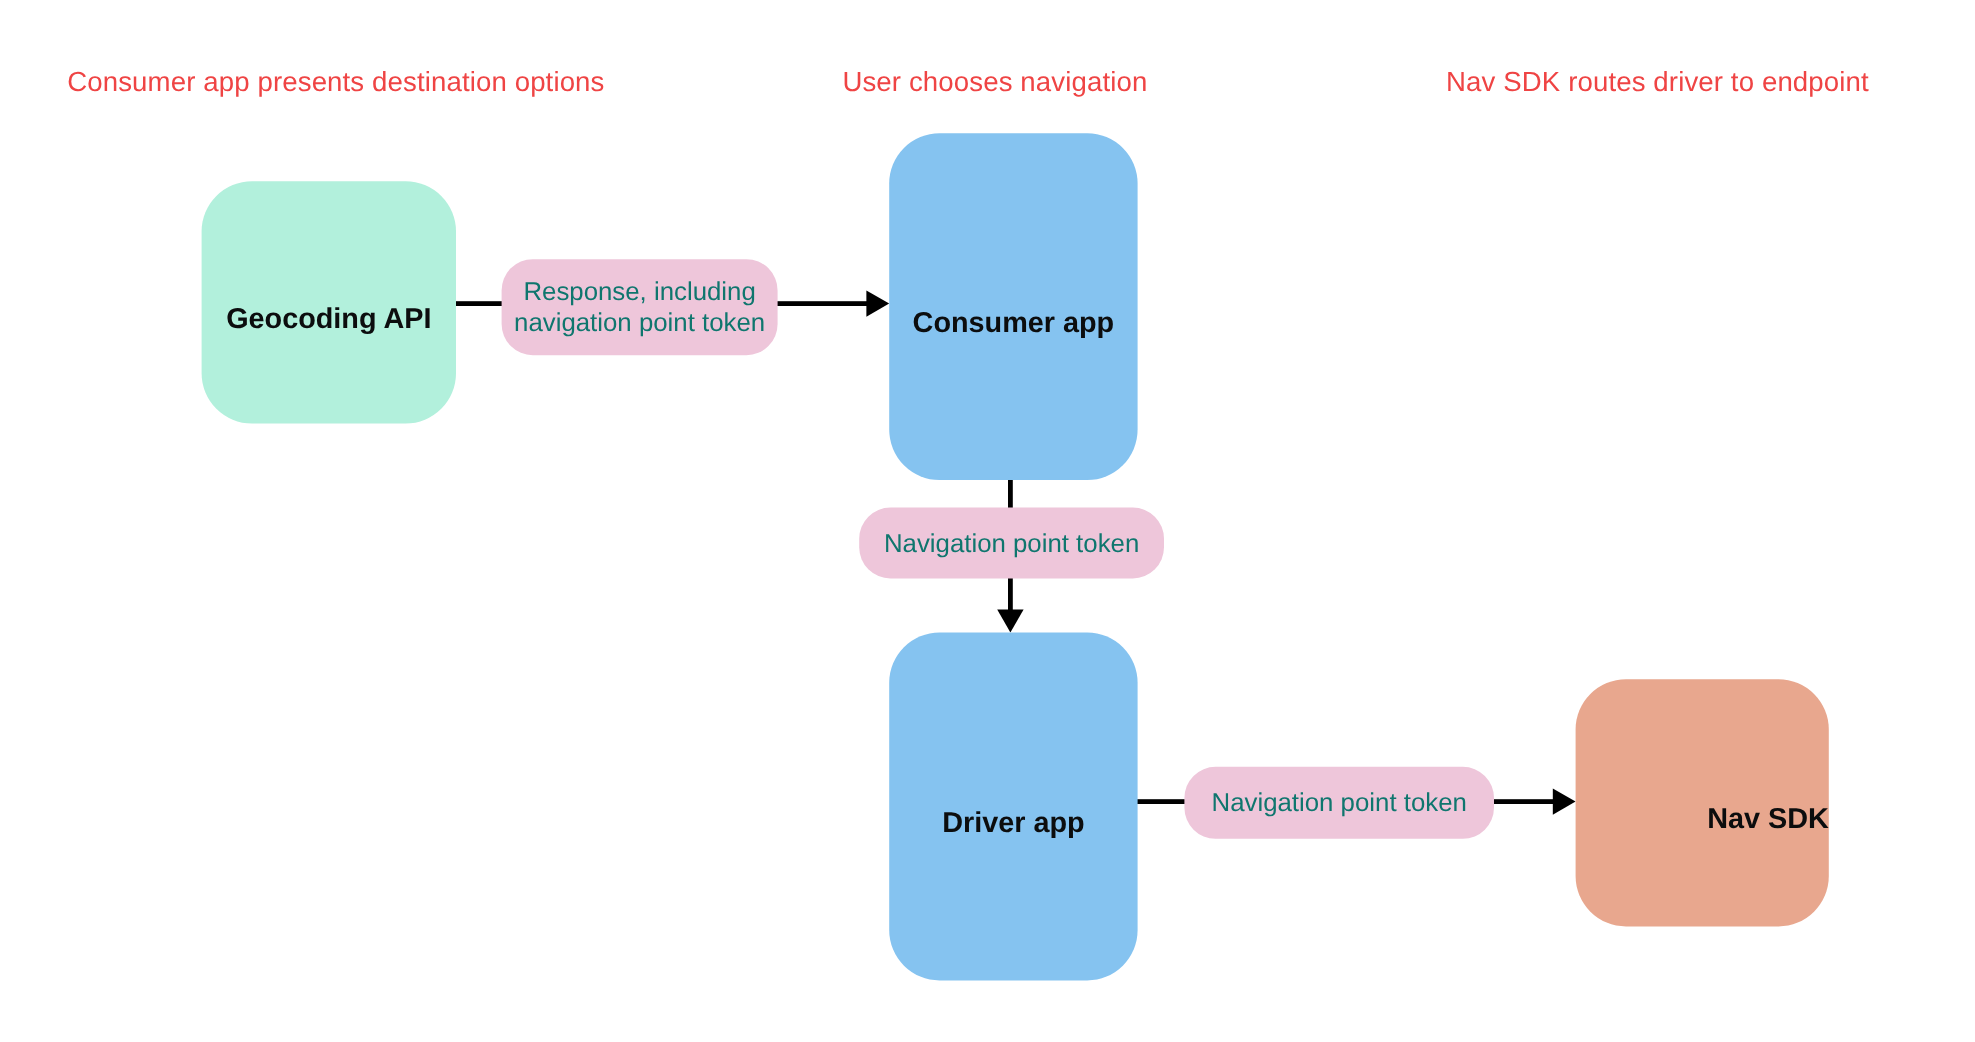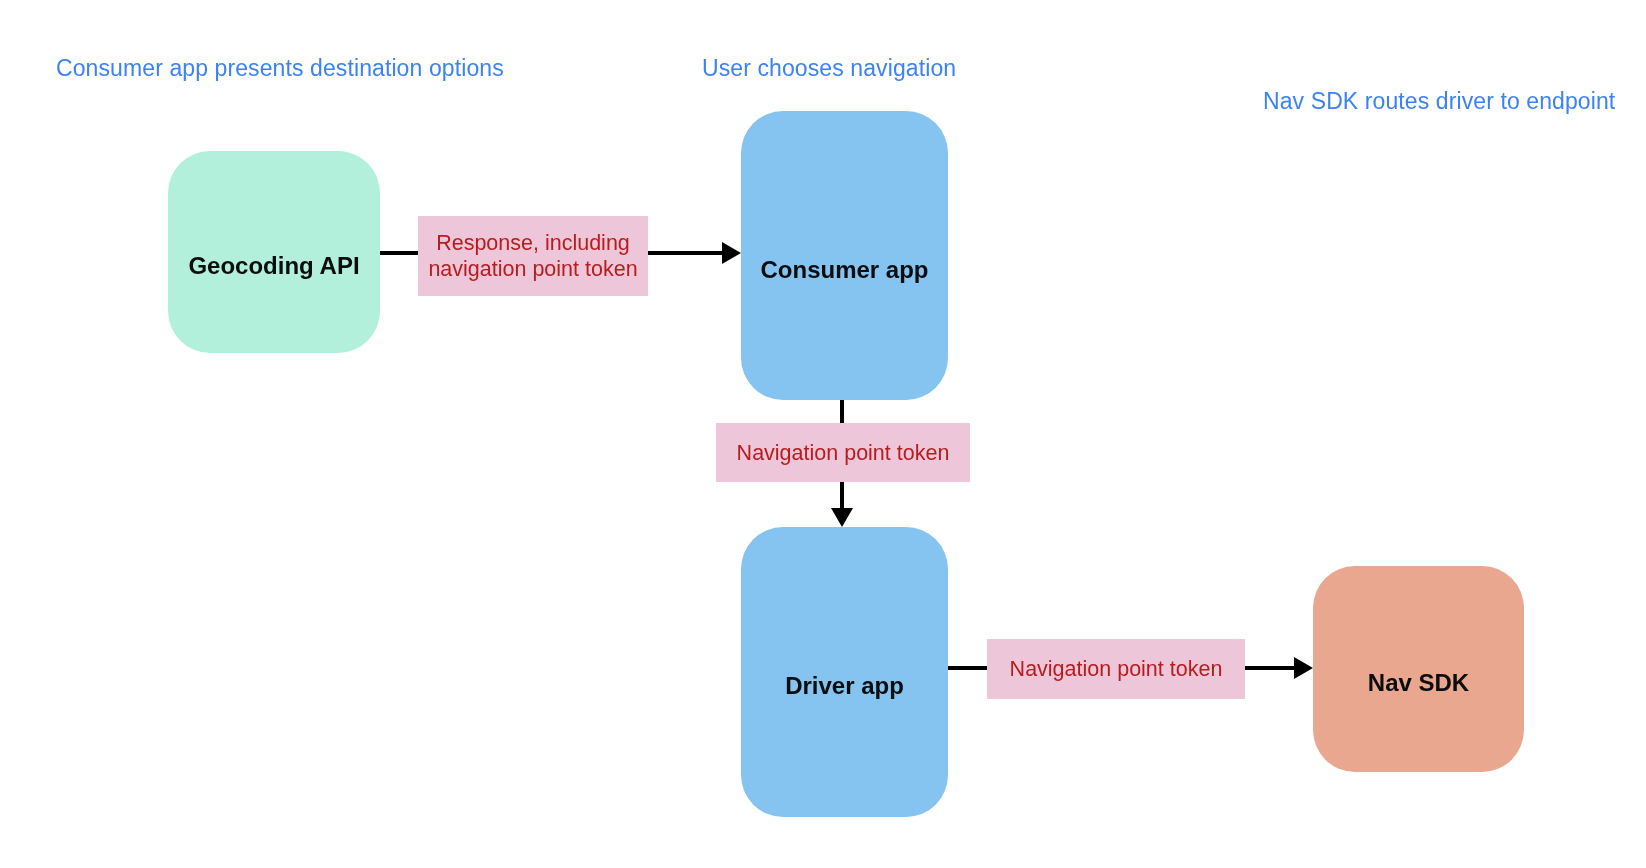--- a/index.html
+++ b/index.html
@@ -12,21 +12,21 @@
     position: relative;
     width: 1646px;
     height: 868px;
     background: #ffffff;
     overflow: hidden;
   }
   .lane-title {
     position: absolute;
     font-size: 23px;
     font-weight: 400;
-    color: #3b82f6;
+    color: #ef4444;
     white-space: nowrap;
     letter-spacing: 0.1px;
   }
   .node {
     position: absolute;
     border-radius: 42px;
     display: flex;
     align-items: center;
     justify-content: center;
   }
@@ -57,27 +57,28 @@
     border-top: 19px solid #000000;
   }
   .edge-label {
     position: absolute;
     display: flex;
     align-items: center;
     justify-content: center;
     text-align: center;
     font-size: 21.5px;
     font-weight: 400;
-    color: #b91c1c;
+    color: #0f766e;
     line-height: 26px;
+    border-radius: 26px;
   }
   
   #lane-title-1 { left: 56px;   top: 55px; }
   #lane-title-2 { left: 702px;  top: 55px; }
-  #lane-title-3 { left: 1263px; top: 55px; margin-top: 33px; }
+  #lane-title-3 { left: 1205px; top: 55px; }
 
   #node-geocoding { left: 168px;  top: 151px; width: 212px; height: 202px; }
   #node-consumer  { left: 741px;  top: 111px; width: 207px; height: 289px; }
   #node-driver    { left: 741px;  top: 527px; width: 207px; height: 290px; }
   #node-navsdk    { left: 1313px; top: 566px; width: 211px; height: 206px; }
 
   #edge1-line  { left: 380px; top: 251px; width: 343px; height: 4px; }
   #edge1-head  { left: 722px; top: 242px; }
   #edge1-label { left: 418px; top: 216px; width: 230px; height: 80px; }
 
@@ -115,17 +116,17 @@
   </div>
 
   <div class="node" id="node-consumer" style="background-color: rgb(133, 195, 240);">
     <span class="node-label">Consumer app</span>
   </div>
 
   <div class="node" id="node-driver" style="background-color: rgb(133, 195, 240);">
     <span class="node-label">Driver app</span>
   </div>
 
-  <div class="node" id="node-navsdk" style="background-color: rgb(232, 167, 142);">
+  <div class="node" id="node-navsdk" style="background-color: rgb(232, 167, 142); justify-content: flex-end;">
     <span class="node-label">Nav SDK</span>
   </div>
 
 </div>
 
 </body></html>

